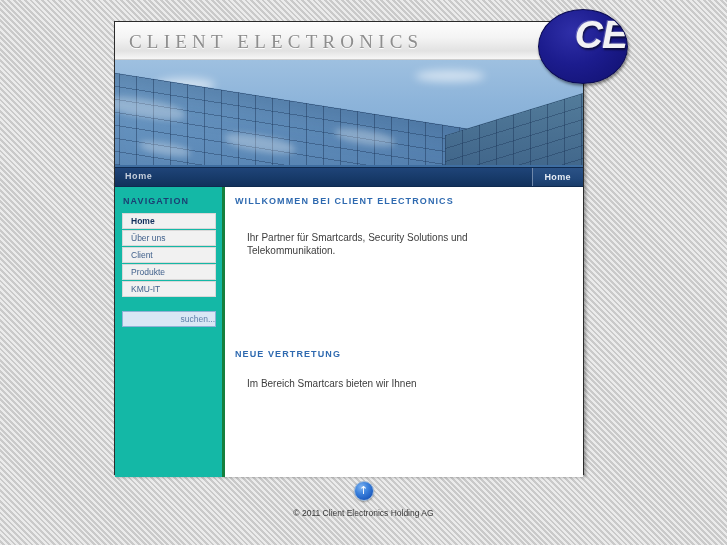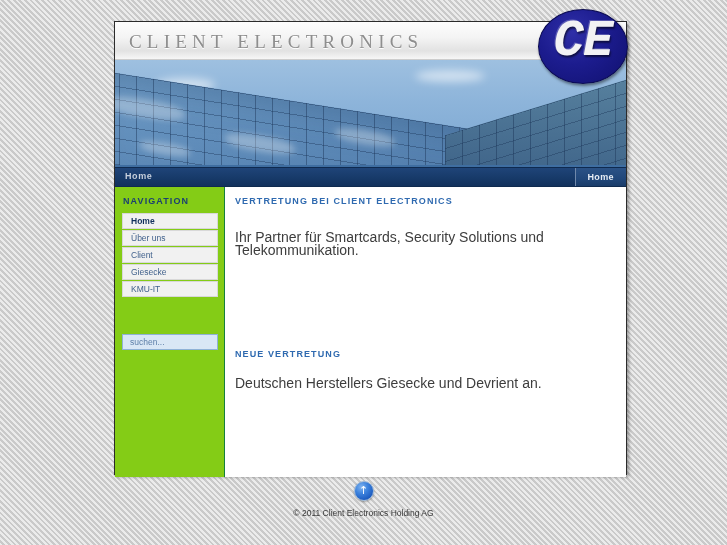--- a/index.html
+++ b/index.html
@@ -19,21 +19,21 @@
         rgba(190,190,190,0.45) 2px,
         rgba(190,190,190,0.45) 4px);
     position: relative;
   }
 
   
   #page-frame {
     position: absolute;
     left: 114px;
     top: 21px;
-    width: 513px;
+    width: 470px;
     height: 454px;
     background: #ffffff;
     border: 1px solid #2b2b2b;
     box-shadow: 2px 2px 3px rgba(0,0,0,0.32);
     box-sizing: border-box;
   }
 
   
   #masthead {
     position: relative;
@@ -66,24 +66,24 @@
     border: 1px solid #0a0a50;
     box-shadow: 1px 2px 3px rgba(0,0,0,0.45);
     z-index: 40;
     overflow: hidden;
   }
   #ce-logo-text {
     position: absolute;
     left: 0;
     top: 3px;
     width: 88px;
-    text-align: center;
-    font-family: Liberation Mono, monospace;
+    text-align: right;
+    font-family: Liberation Sans, sans-serif;
     font-style: italic;
-    font-size: 51px;
+    font-size: 39px;
     font-weight: bold;
     color: #f2f2f4;
     letter-spacing: -1px;
     text-shadow: 1px 2px 2px rgba(0,0,0,0.55), -1px -1px 0 rgba(255,255,255,0.25);
   }
 
   
   #banner {
     position: relative;
     height: 107px;
@@ -185,22 +185,22 @@
   
   #content-row {
     display: flex;
     height: 290px;
     background: #ffffff;
   }
   #sidebar {
     width: 110px;
     box-sizing: border-box;
     padding: 9px 6px 12px 7px;
-    border-right: 1px solid #15803d;
-    background: #84cc16;
+    border-right: 3px solid #15803d;
+    background: #14b8a6;
   }
   #sidebar-heading {
     font-size: 9px;
     font-weight: bold;
     letter-spacing: 1.1px;
     color: #1b3f73;
     margin: 0 0 7px 1px;
   }
   .nav-item {
     height: 16px;
@@ -213,49 +213,50 @@
     border: 1px solid #d8d8d8;
     box-sizing: border-box;
     white-space: nowrap;
     overflow: hidden;
   }
   .nav-item.active {
     font-weight: bold;
     color: #12305c;
   }
   #search-box {
-    margin-top: 37px;
+    margin-top: 14px;
     height: 16px;
     line-height: 15px;
     padding-left: 7px;
     font-size: 8.5px;
     color: #5d7fa8;
     background: #d9e7f5;
     border: 1px solid #8fb2d6;
     box-sizing: border-box;
+    text-align: right;
   }
 
   
   #main {
     flex: 1;
     padding: 9px 16px 0 10px;
     box-sizing: border-box;
   }
   .section-heading {
     font-size: 9px;
     font-weight: bold;
     letter-spacing: 1.1px;
     color: #2f6ab0;
     margin: 0;
   }
   .body-text {
-    font-size: 14px;
+    font-size: 10px;
     line-height: 13px;
     color: #3d3d3d;
-    margin: 0;
+    margin: 12px;
   }
   #welcome-text { margin-top: 25px; }
   #vertretung-heading { margin-top: 92px; }
   #vertretung-text { margin-top: 18px; }
 
   
   #footer {
     position: absolute;
     left: 0;
     top: 481px;
@@ -334,38 +335,38 @@
       <div class="nav-item active">
         <span>Home</span>
       </div>
       <div class="nav-item">
         <span>Über uns</span>
       </div>
       <div class="nav-item">
         <span>Client</span>
       </div>
       <div class="nav-item">
-        <span>Giesecke</span>
+        <span>Produkte</span>
       </div>
       <div class="nav-item">
         <span>KMU-IT</span>
       </div>
 
       <div id="search-box">
         <span>suchen...</span>
       </div>
     </div>
 
     <div id="main">
-      <h1 class="section-heading">VERTRETUNG BEI CLIENT ELECTRONICS</h1>
+      <h1 class="section-heading">WILLKOMMEN BEI CLIENT ELECTRONICS</h1>
       <p class="body-text" id="welcome-text">Ihr Partner für Smartcards, Security Solutions und Telekommunikation.</p>
 
       <h2 class="section-heading" id="vertretung-heading">NEUE VERTRETUNG</h2>
       <div id="vertretung-text">
-        <p class="body-text">Deutschen Herstellers Giesecke und Devrient an.</p>
+        <p class="body-text">Im Bereich Smartcars bieten wir Ihnen</p>
       </div>
     </div>
 
   </div>
 </div>
 
 <div id="footer">
   <div id="top-button">
     <span id="top-arrow">↑</span>
   </div>

